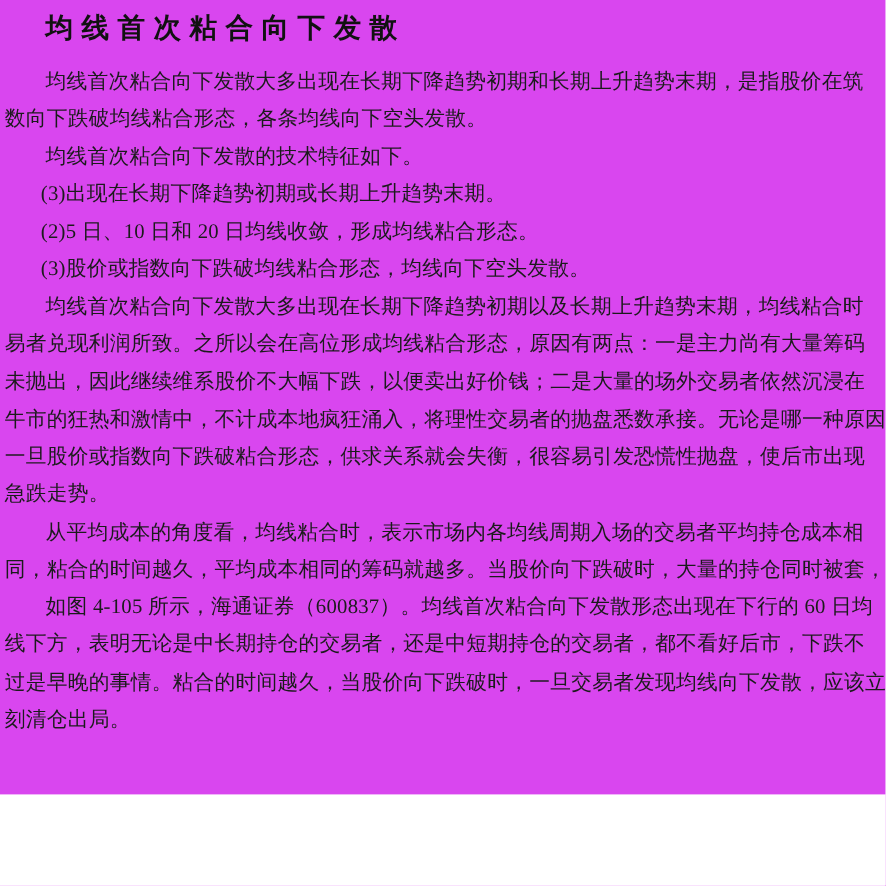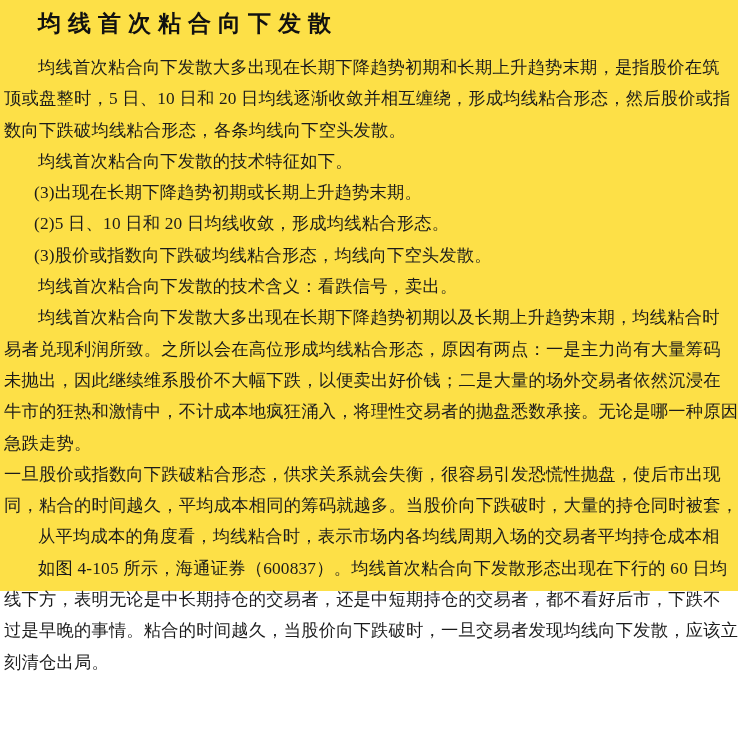--- a/index.html
+++ b/index.html
@@ -10,23 +10,23 @@
   body {
     width: 738px;
     height: 738px;
     overflow: hidden;
     font-family: "Liberation Serif", "DejaVu Serif", serif;
     color: #1b1b1b;
   }
   .page {
     box-sizing: border-box;
     width: 738px;
-    height: 591px;
+    height: 662px;
     padding: 8px 3px 0 4px;
-    background: #fde047;
+    background: #d946ef;
   }
   .doc-title {
     font-family: "Liberation Sans", "DejaVu Sans", sans-serif;
     font-weight: 700;
     font-size: 23px;
     line-height: 26px;
     letter-spacing: 7px;
     margin: 2px 0 16px 0;
     padding-left: 34px;
     color: #111111;
@@ -51,56 +51,52 @@
 </style>
 </head>
 <body>
 
 <div class="page">
 
   <h1 class="doc-title">均线首次粘合向下发散</h1>
 
   <div class="para">
     <div class="line indent">均线首次粘合向下发散大多出现在长期下降趋势初期和长期上升趋势末期，是指股价在筑</div>
-    <div class="line">顶或盘整时，5 日、10 日和 20 日均线逐渐收敛并相互缠绕，形成均线粘合形态，然后股价或指</div>
     <div class="line">数向下跌破均线粘合形态，各条均线向下空头发散。</div>
   </div>
 
   <div class="para">
     <div class="line indent">均线首次粘合向下发散的技术特征如下。</div>
   </div>
 
   <div class="para">
     <div class="line indent-num">(3)出现在长期下降趋势初期或长期上升趋势末期。</div>
   </div>
 
   <div class="para">
     <div class="line indent-num">(2)5 日、10 日和 20 日均线收敛，形成均线粘合形态。</div>
   </div>
 
   <div class="para">
     <div class="line indent-num">(3)股价或指数向下跌破均线粘合形态，均线向下空头发散。</div>
   </div>
 
-  <div class="para">
-    <div class="line indent">均线首次粘合向下发散的技术含义：看跌信号，卖出。</div>
-  </div>
 
   <div class="para">
     <div class="line indent">均线首次粘合向下发散大多出现在长期下降趋势初期以及长期上升趋势末期，均线粘合时</div>
     <div class="line">易者兑现利润所致。之所以会在高位形成均线粘合形态，原因有两点：一是主力尚有大量筹码</div>
     <div class="line">未抛出，因此继续维系股价不大幅下跌，以便卖出好价钱；二是大量的场外交易者依然沉浸在</div>
     <div class="line">牛市的狂热和激情中，不计成本地疯狂涌入，将理性交易者的抛盘悉数承接。无论是哪一种原因，</div>
+    <div class="line">一旦股价或指数向下跌破粘合形态，供求关系就会失衡，很容易引发恐慌性抛盘，使后市出现</div>
     <div class="line">急跌走势。</div>
-    <div class="line">一旦股价或指数向下跌破粘合形态，供求关系就会失衡，很容易引发恐慌性抛盘，使后市出现</div>
   </div>
 
   <div class="para">
+    <div class="line indent">从平均成本的角度看，均线粘合时，表示市场内各均线周期入场的交易者平均持仓成本相</div>
     <div class="line">同，粘合的时间越久，平均成本相同的筹码就越多。当股价向下跌破时，大量的持仓同时被套，</div>
-    <div class="line indent">从平均成本的角度看，均线粘合时，表示市场内各均线周期入场的交易者平均持仓成本相</div>
   </div>
 
   <div class="para">
     <div class="line indent">如图 4-105 所示，海通证券（600837）。均线首次粘合向下发散形态出现在下行的 60 日均</div>
     <div class="line">线下方，表明无论是中长期持仓的交易者，还是中短期持仓的交易者，都不看好后市，下跌不</div>
     <div class="line">过是早晚的事情。粘合的时间越久，当股价向下跌破时，一旦交易者发现均线向下发散，应该立</div>
     <div class="line">刻清仓出局。</div>
   </div>
 
 </div>

